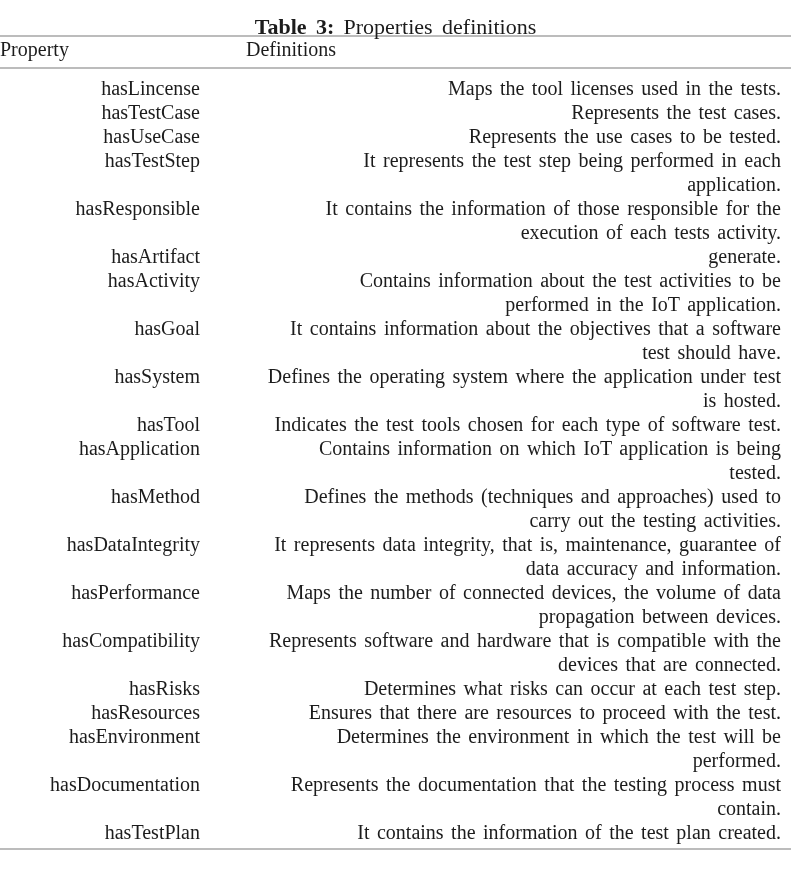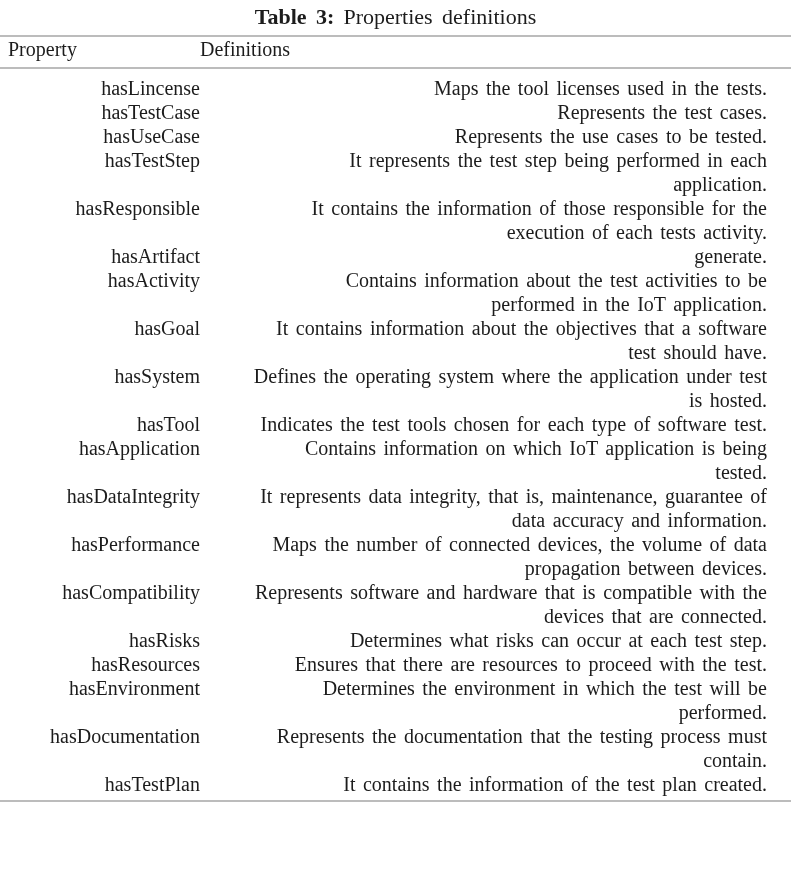--- a/index.html
+++ b/index.html
@@ -13,21 +13,21 @@
     height: 882px;
     background: #ffffff;
     font-family: "Liberation Serif", "DejaVu Serif", serif;
     color: #1c1c1c;
     overflow: hidden;
     box-sizing: border-box;
   }
   .caption {
     height: 35px;
     box-sizing: border-box;
-    padding-top: 4px;
+    padding-top: 14px;
     text-align: center;
     font-size: 22px;
     line-height: 26px;
     word-spacing: 4px;
     white-space: nowrap;
   }
   .cap-label {
     font-weight: bold;
     margin-right: 9px;
   }
@@ -47,30 +47,31 @@
     box-sizing: border-box;
     padding-top: 7px;
     padding-bottom: 4px;
   }
   .trow {
     display: grid;
     grid-template-columns: 200px 1fr;
     text-align: right;
   }
   .pcell {
-    padding-left: 8px;
+    padding-left: 0;
     font-size: 20px;
     line-height: 24px;
     white-space: nowrap;
   }
   .dcell {
     font-size: 20px;
     line-height: 24px;
     word-spacing: 2.5px;
-    padding-right: 24px;
+    padding-right: 10px;
+    margin-left: 46px;
   }
   .def-line {
     white-space: nowrap;
   }
 </style>
 </head>
 <body>
 
 <div class="page">
 
@@ -164,20 +165,27 @@
   </div>
 
   <div class="trow">
     <div class="pcell">hasApplication</div>
     <div class="dcell">
           <div class="def-line">Contains information on which IoT application is being</div>
           <div class="def-line">tested.</div>
         </div>
   </div>
 
+  <div class="trow">
+    <div class="pcell">hasMethod</div>
+    <div class="dcell">
+          <div class="def-line">Defines the methods (techniques and approaches) used to</div>
+          <div class="def-line">carry out the testing activities.</div>
+        </div>
+  </div>
 
   <div class="trow">
     <div class="pcell">hasDataIntegrity</div>
     <div class="dcell">
           <div class="def-line">It represents data integrity, that is, maintenance, guarantee of</div>
           <div class="def-line">data accuracy and information.</div>
         </div>
   </div>
 
   <div class="trow">

